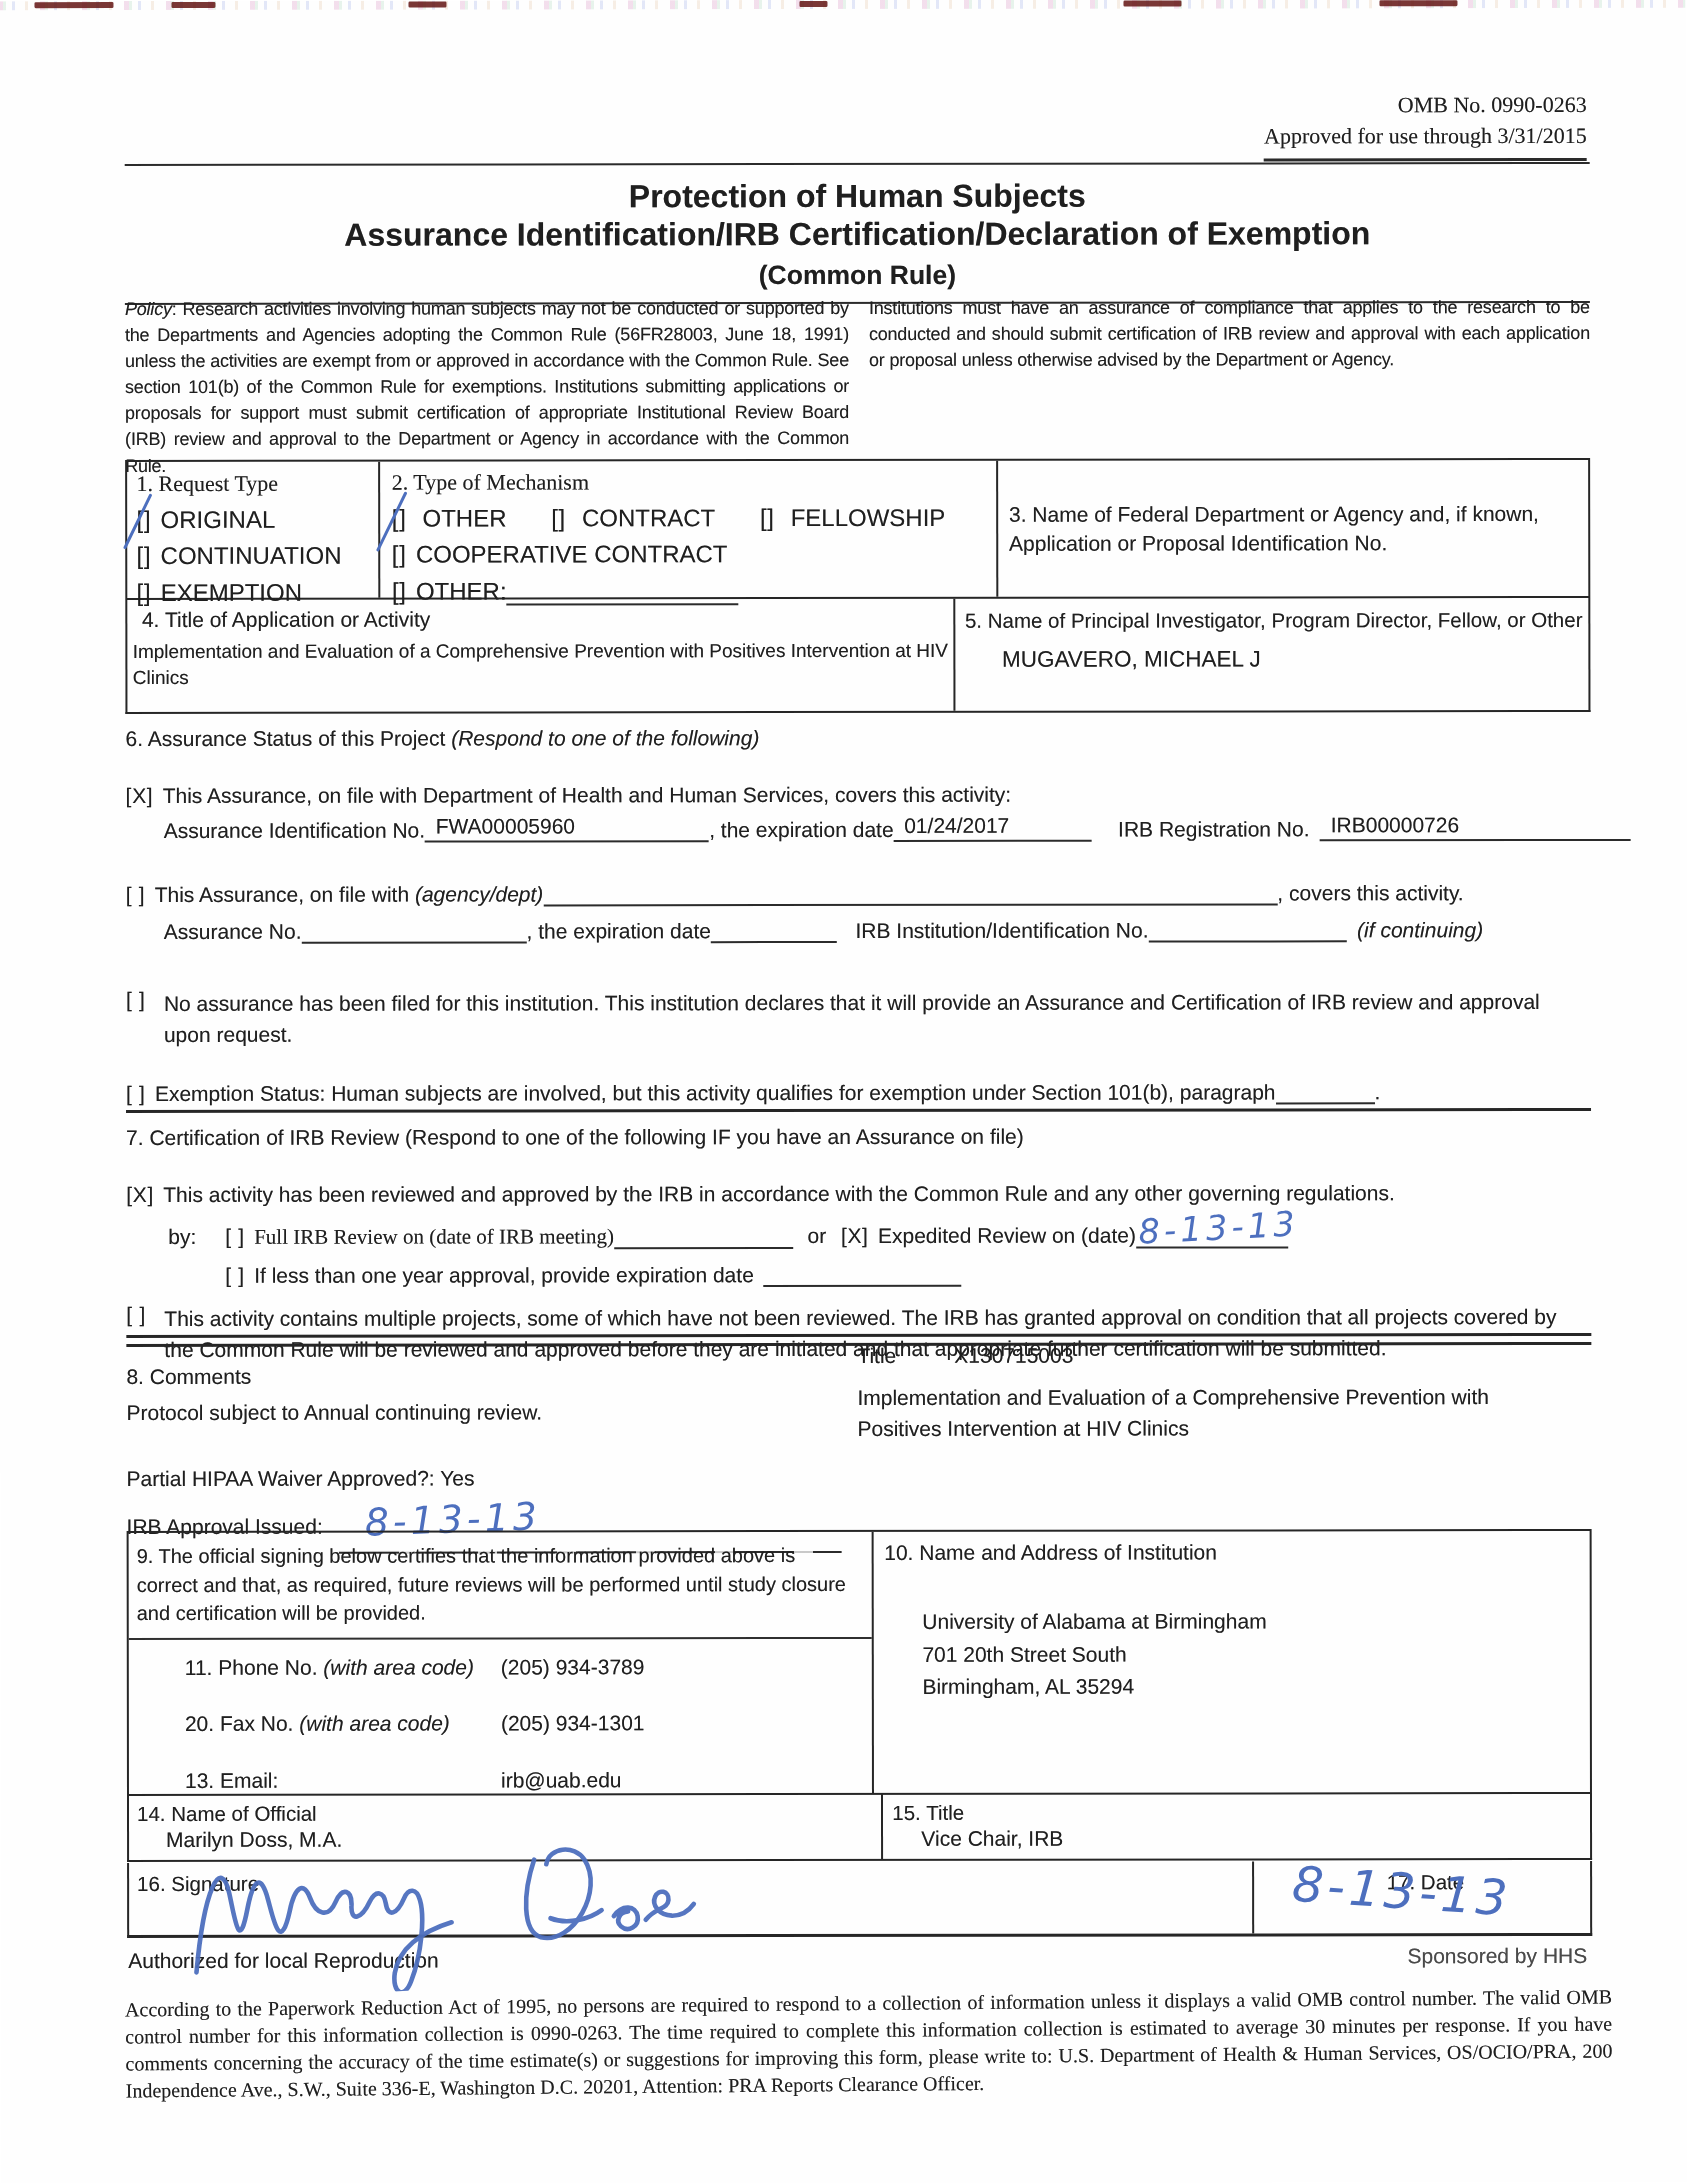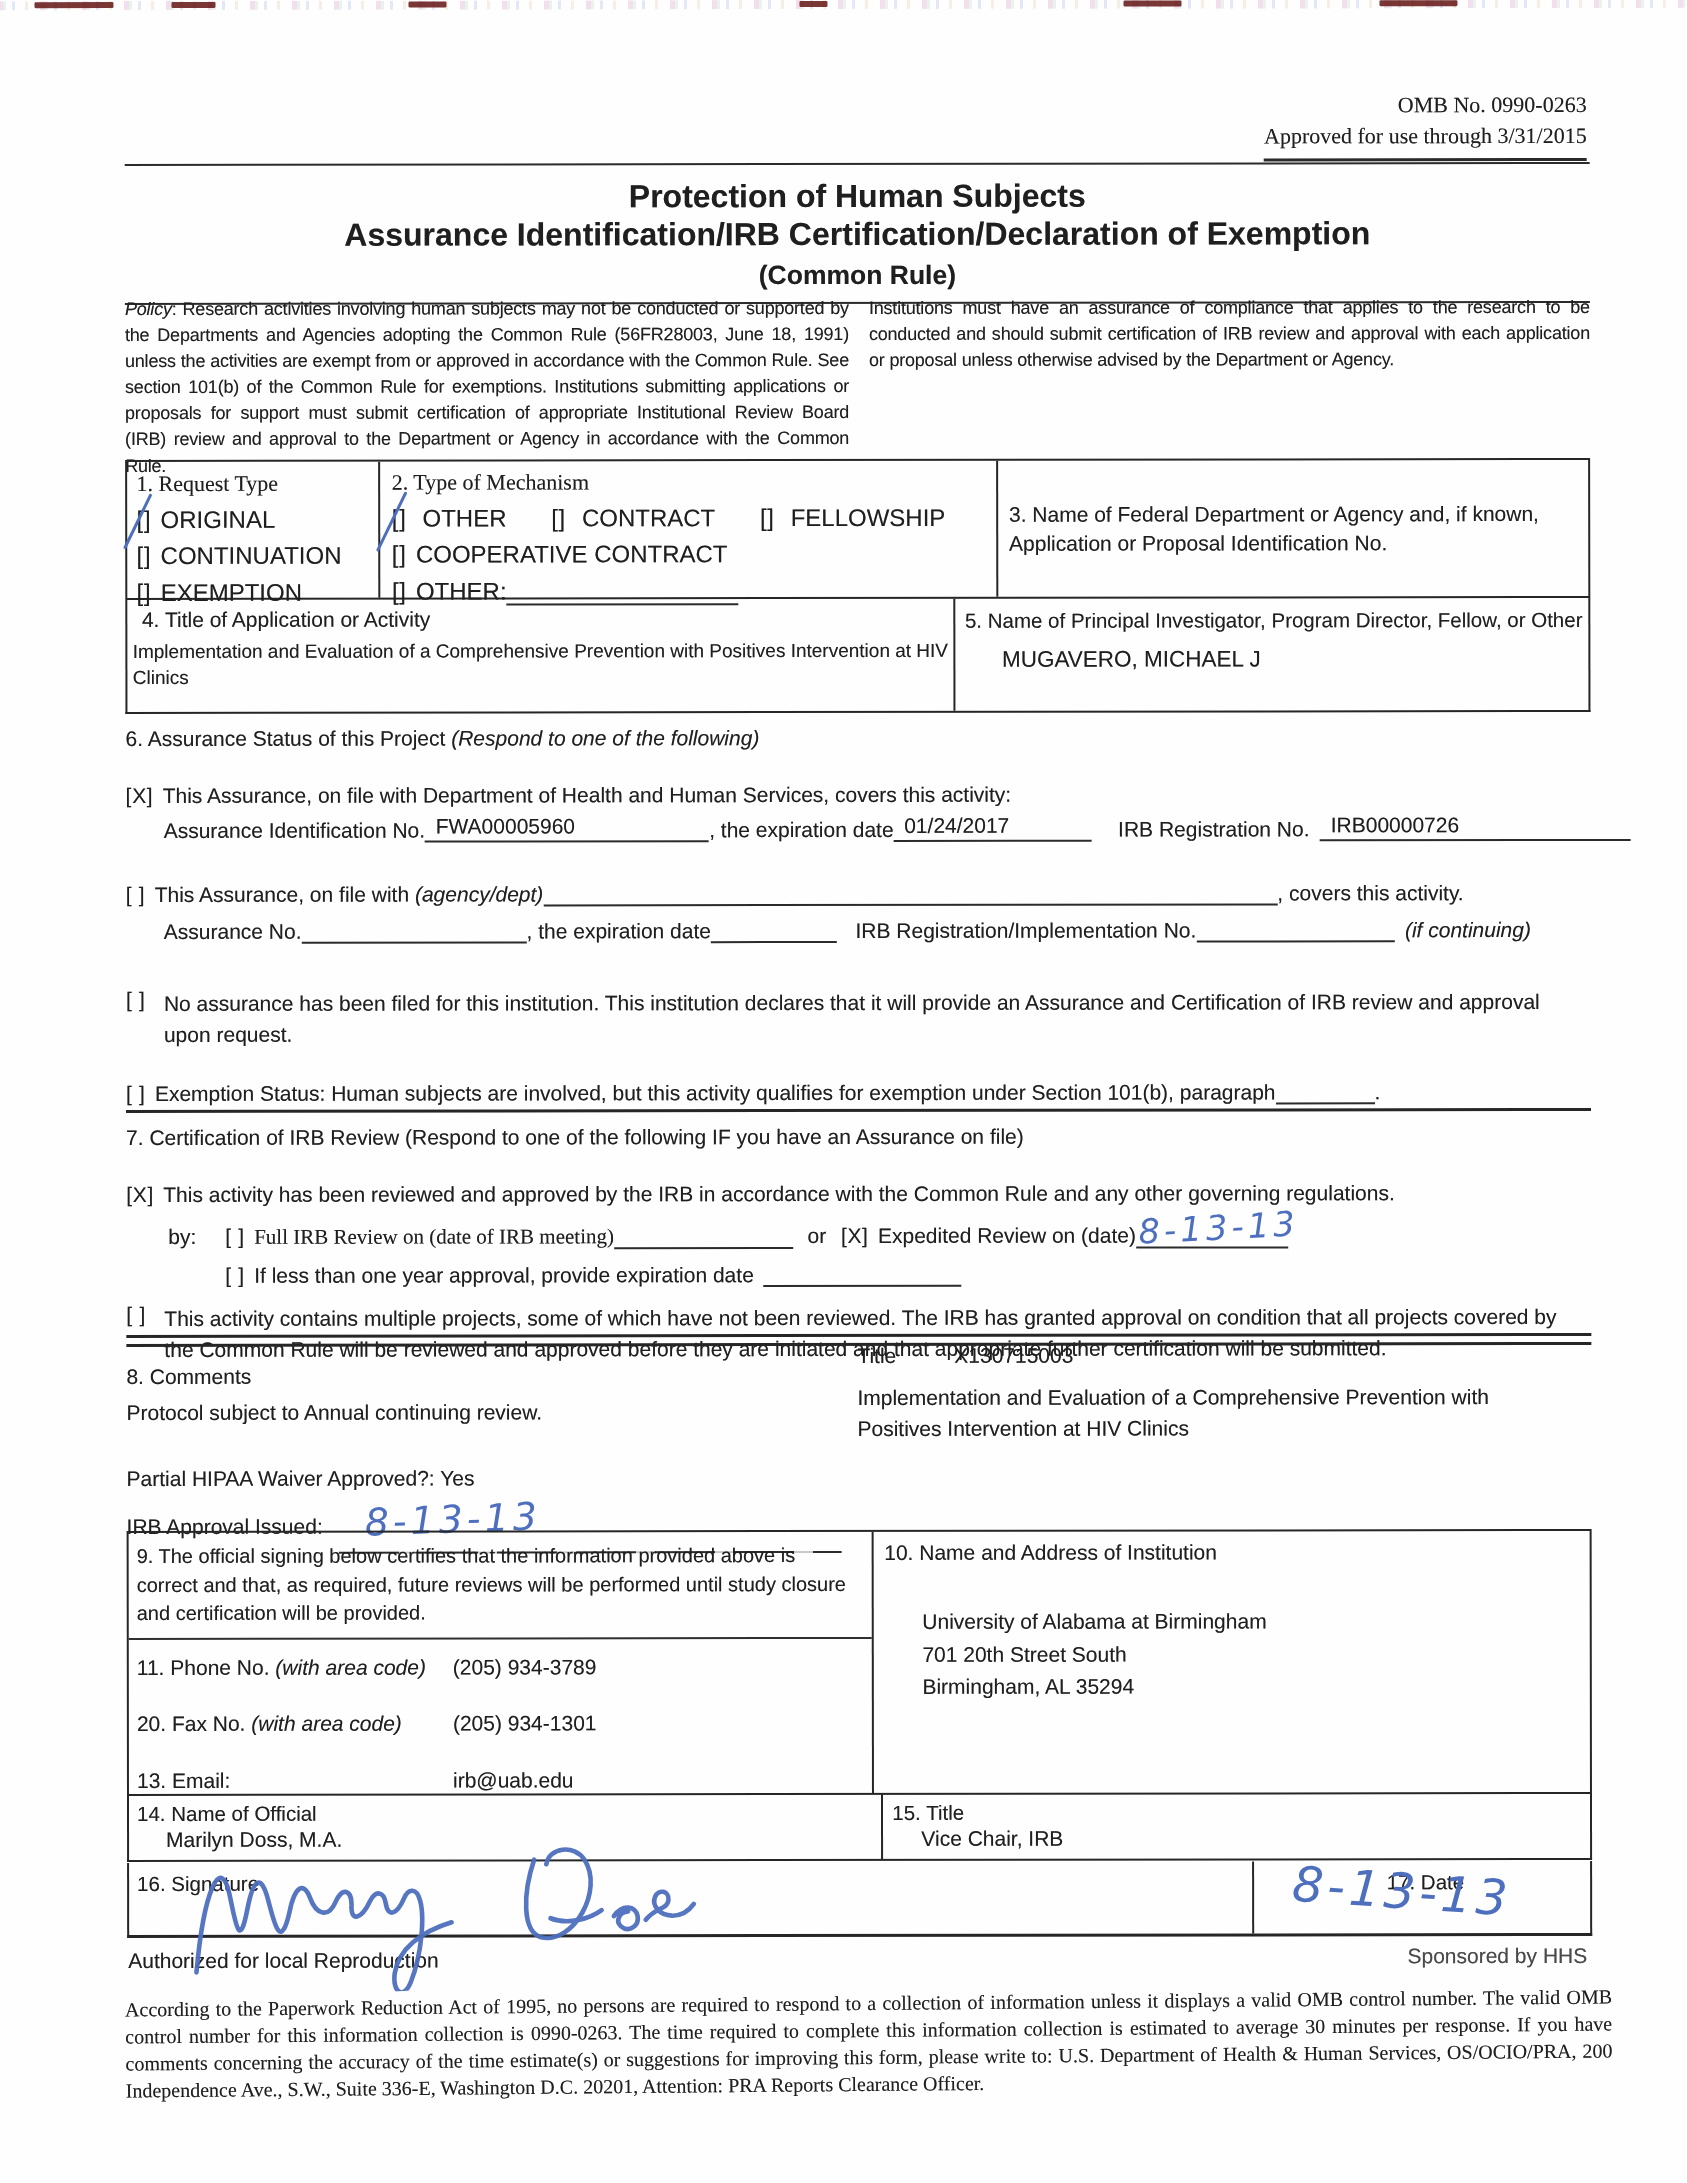--- a/index.html
+++ b/index.html
@@ -73,21 +73,21 @@
   .s8 .hip{margin-top:42px;}
   .s8 .irbrow{margin-top:24px;position:relative;height:60px;}
   .s8 .irbrow .blank8{position:absolute;left:212px;top:37px;width:503px;height:2px;
      background:repeating-linear-gradient(90deg,#2b2b2b 0 60px,rgba(43,43,43,.25) 60px 79px);}
   .s8 .hand8{position:absolute;left:238px;top:-17px;font-size:38px;transform:rotate(-2deg);}
   .t910{position:absolute;left:126px;top:1530px;width:1465px;height:265px;border:2.6px solid #262626;display:flex;box-sizing:border-box;}
   .t910 .c1{width:745px;border-right:2px solid #262626;padding:9.3px 10.6px 0 8px;box-sizing:border-box;}
   .t910 .c1 .p9{font-size:20px;line-height:1.42;width:715px;margin:0;}
   .t910 .hr9{margin:10.6px -10.6px 0 -8px;border-top:2px solid #2f2f2f;}
   .frow{display:flex;font-size:21px;}
-  .frow .flab{width:316px;}
+  .frow .flab{width:316px;margin-left:48px;}
   .t910 .c2{flex:1;padding:9.3px 6.6px 0 10.6px;}
   .t910 .c2 .addr{margin:41px 0 0 38px;line-height:1.55;font-size:21px;}
   .t1415{position:absolute;left:126px;top:1794px;width:1465px;height:67px;border-left:2.6px solid #262626;
      border-right:2.6px solid #262626;border-bottom:2px solid #262626;display:flex;box-sizing:border-box;}
   .t1415 .c1{width:754px;border-right:2px solid #262626;padding:6.6px 0 0 8px;box-sizing:border-box;}
   .t1415 .c2{flex:1;padding:6.6px 0 0 9.3px;}
   .t1415 .lab{font-size:20.5px;}
   .t1415 .val{font-size:21px;margin:2.6px 0 0 29px;}
   .t1617{position:absolute;left:126px;top:1862px;width:1465px;height:75px;border-left:2.6px solid #262626;
      border-right:2.6px solid #262626;border-bottom:3.3px solid #262626;display:flex;box-sizing:border-box;}
@@ -170,21 +170,21 @@
       <span class="bx" style="margin-right:9.3px;">[X]</span><span>This Assurance, on file with Department of Health and Human Services, covers this activity:</span>
     </div>
     <div class="l1b row">
       <span>Assurance Identification No.</span><span class="blank" style="width:284px;"><span class="bval">FWA00005960</span></span><span>, the expiration date</span><span class="blank" style="width:198px;"><span class="bval">01/24/2017</span></span><span style="margin-left:26.5px;">IRB Registration No.</span><span class="blank" style="width:311px;margin-left:10.6px;"><span class="bval">IRB00000726</span></span>
     </div>
 
     <div class="l2 row">
       <span class="bx" style="margin-right:9.3px;">[ ]</span><span>This Assurance, on file with </span><span class="it">(agency/dept)</span><span class="blank" style="width:734px;"></span><span>, covers this activity.</span>
     </div>
     <div class="l2b row">
-      <span>Assurance No.</span><span class="blank" style="width:225px;"></span><span>, the expiration date</span><span class="blank" style="width:126px;"></span><span style="margin-left:18.5px;">IRB Registration/Implementation No.</span><span class="blank" style="width:198px;"></span><span class="it" style="margin-left:10.6px;">(if continuing)</span>
+      <span>Assurance No.</span><span class="blank" style="width:225px;"></span><span>, the expiration date</span><span class="blank" style="width:126px;"></span><span style="margin-left:18.5px;">IRB Institution/Identification No.</span><span class="blank" style="width:198px;"></span><span class="it" style="margin-left:10.6px;">(if continuing)</span>
     </div>
 
     <div class="l3">
       <span class="bx">[ ]</span>
       <p>No assurance has been filed for this institution. This institution declares that it will provide an Assurance and Certification of IRB review and approval upon request.</p>
     </div>
 
     <div class="l4 row">
       <span class="bx" style="margin-right:9.3px;">[ ]</span><span>Exemption Status: Human subjects are involved, but this activity qualifies for exemption under Section 101(b), paragraph</span><span class="blank" style="width:99px;"></span><span>.</span>
     </div>

